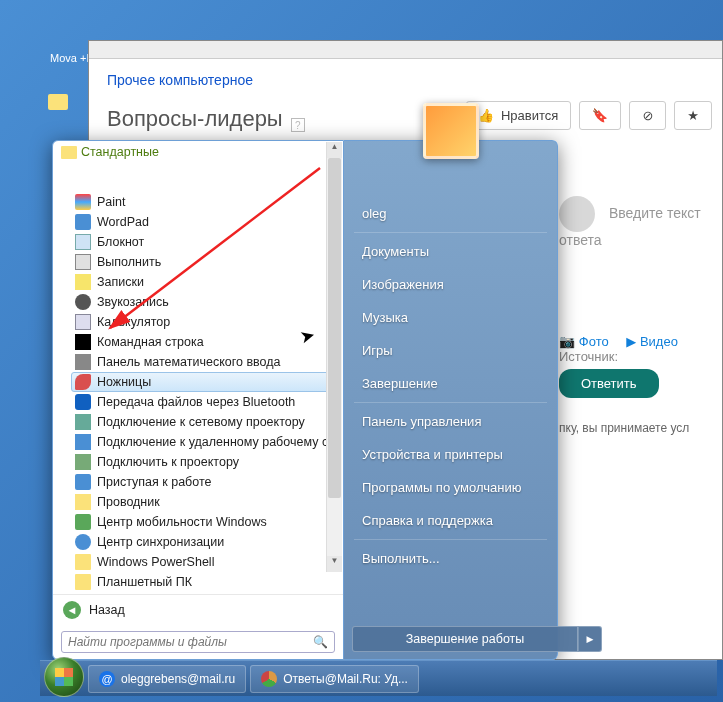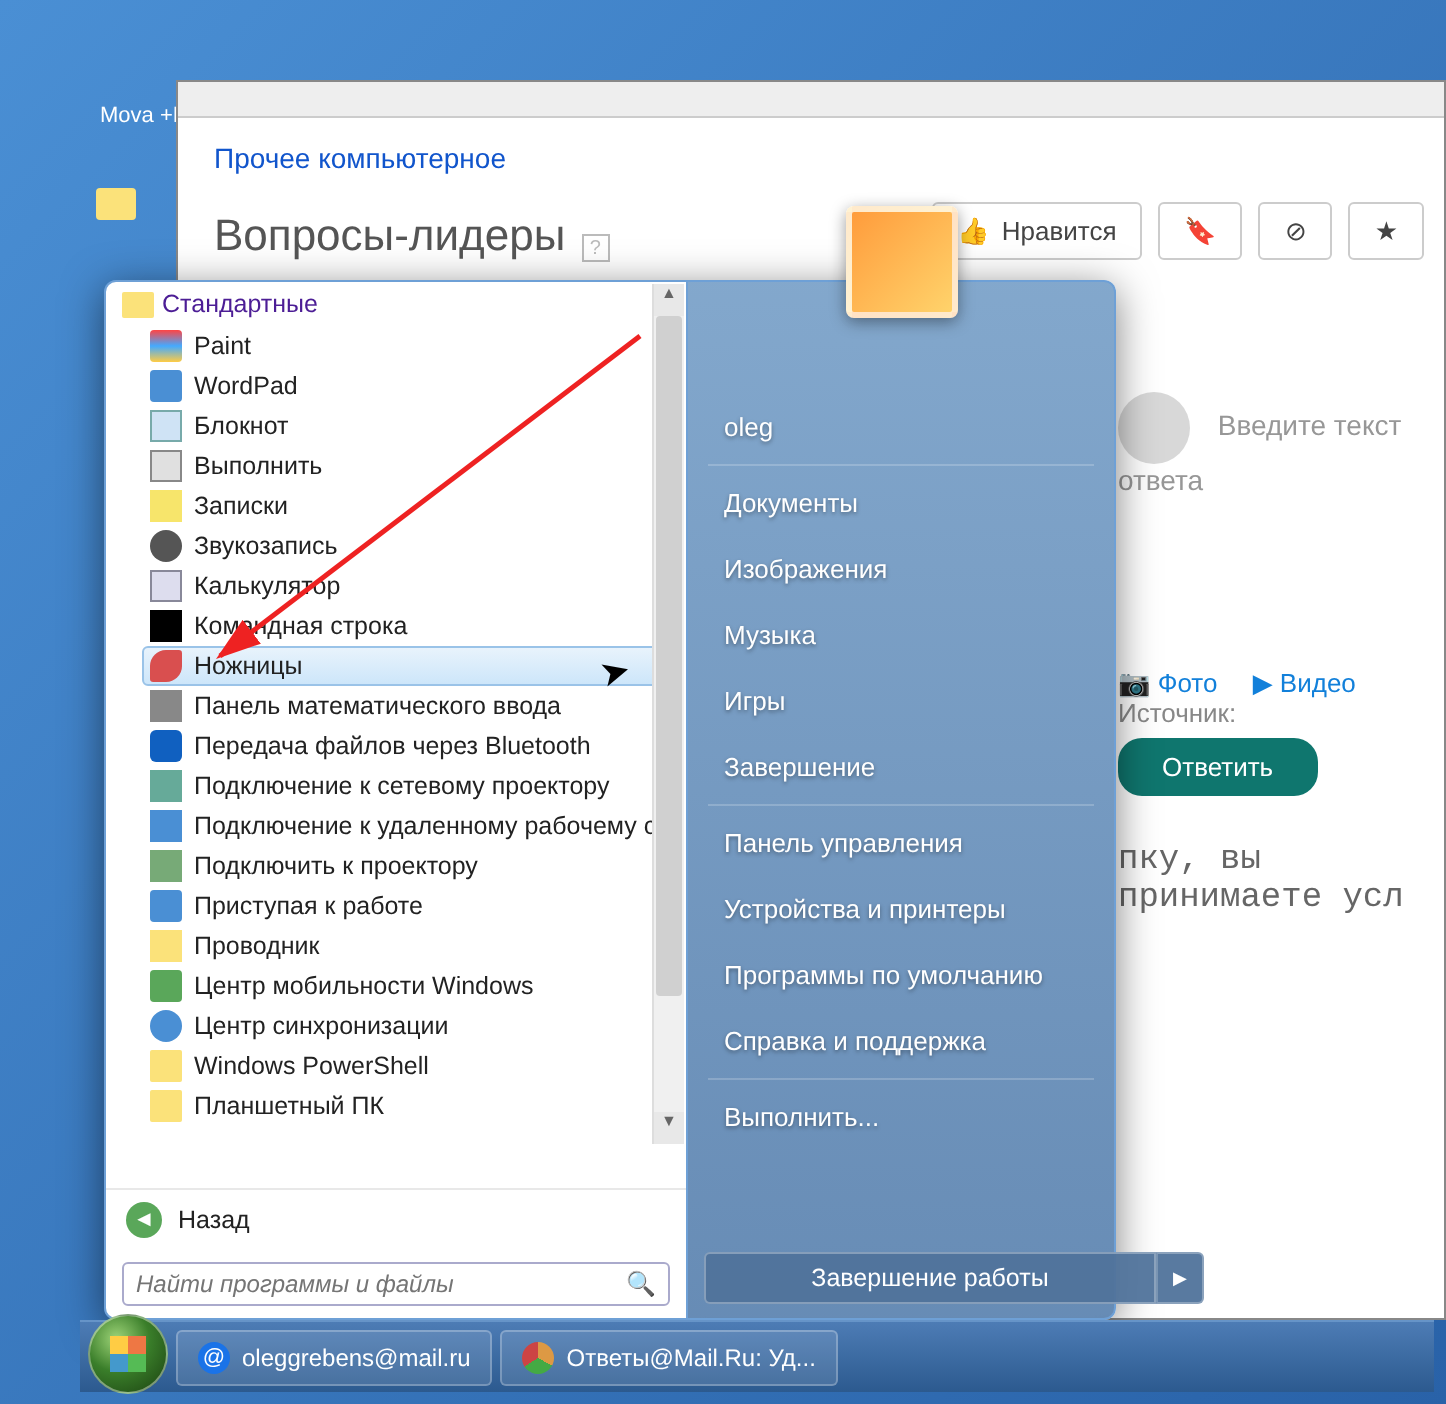--- a/index.html
+++ b/index.html
@@ -23,31 +23,31 @@
 
 .answer-area { position: absolute; top: 155px; left: 470px; right: 10px; color: #979797; font-size: 14px; }
 .avatar-ph { width: 36px; height: 36px; border-radius: 50%; background: #d8d8d8; display: inline-block; vertical-align: middle; margin-right: 10px; }
 
 .video-bar { position: absolute; top: 293px; left: 470px; font-size: 13px; }
 .video-bar .vb-photo { color: #1280da; margin-right: 14px; }
 .video-bar .vb-video { color: #1280da; margin-right: 14px; }
 .video-bar .vb-src { color: #888; }
 
 .orange-btn { position: absolute; top: 328px; left: 470px; background: #0f766e; color: #fff; padding: 7px 22px; border-radius: 12px; font-size: 13px; }
-.accept { position: absolute; top: 380px; left: 470px; font-size: 17px; color: #666; font-family: Liberation Mono, monospace; }
+.accept { position: absolute; top: 380px; left: 470px; font-size: 12px; color: #666; }
 
 
 .start-menu { position: absolute; top: 140px; left: 52px; width: 506px; height: 520px; display: flex; border-radius: 6px; overflow: visible; box-shadow: 0 4px 20px rgba(0,0,0,0.5); }
 .sm-left { width: 292px; background: #fff; border-right: 1px solid #c8c8c8; display: flex; flex-direction: column; border-radius: 6px 0 0 6px; border: 1px solid #6ea0d6; }
 .sm-right { flex: 1; background: linear-gradient(180deg, rgba(120,160,200,0.92), rgba(90,130,175,0.92)); backdrop-filter: blur(4px); border-radius: 0 6px 6px 0; border: 1px solid #6ea0d6; border-left: none; padding-top: 56px; }
 
-.folder-header { padding: 4px 8px; font-size: 12.5px; color: #4c1d95; display: flex; align-items: center; gap: 4px; }
+.folder-header { padding: 4px 8px; font-size: 12.5px; color: #4d7c0f; display: flex; align-items: center; gap: 4px; }
 .folder-ico { width: 16px; height: 13px; background: #fbe27a; border-radius: 1px; }
 
-.program-list { flex: 1; overflow: hidden; padding: 0 2px 0 18px; }
+.program-list { flex: 1; overflow: hidden; padding: 0 2px 0 18px; margin-top: 29px; }
 .prog-item { display: flex; align-items: center; gap: 6px; padding: 2px 4px; font-size: 12.5px; color: #222; cursor: pointer; white-space: nowrap; overflow: hidden; }
 .prog-item.highlighted { background: linear-gradient(#e8f3fc, #cde6fa); border: 1px solid #9ac3e8; border-radius: 3px; padding: 1px 3px; }
 .prog-item .ico { width: 16px; height: 16px; flex-shrink: 0; display: flex; align-items: center; justify-content: center; font-size: 11px; }
 .ico-paint { background: linear-gradient(#f44, #4af, #fc4); border-radius: 2px; }
 .ico-wordpad { background: #4a8fd4; border-radius: 2px; }
 .ico-notepad { background: #cfe3f5; border: 1px solid #7aa; }
 .ico-run { background: #e0e0e0; border: 1px solid #888; }
 .ico-notes { background: #f7e56b; }
 .ico-sound { background: #555; border-radius: 50%; }
 .ico-calc { background: #dde; border: 1px solid #889; }
@@ -178,27 +178,27 @@
           <span>Звукозапись</span>
         </div>
         <div class="prog-item">
           <span class="ico ico-calc"></span>
           <span>Калькулятор</span>
         </div>
         <div class="prog-item">
           <span class="ico ico-cmd"></span>
           <span>Командная строка</span>
         </div>
+        <div class="prog-item">
+          <span class="ico ico-math"></span>
+          <span>Панель математического ввода</span>
+        </div>
         <div class="prog-item highlighted">
           <span class="ico ico-snip"></span>
           <span>Ножницы</span>
-        </div>
-        <div class="prog-item">
-          <span class="ico ico-math"></span>
-          <span>Панель математического ввода</span>
         </div>
         <div class="prog-item">
           <span class="ico ico-bt"></span>
           <span>Передача файлов через Bluetooth</span>
         </div>
         <div class="prog-item">
           <span class="ico ico-proj"></span>
           <span>Подключение к сетевому проектору</span>
         </div>
         <div class="prog-item">

